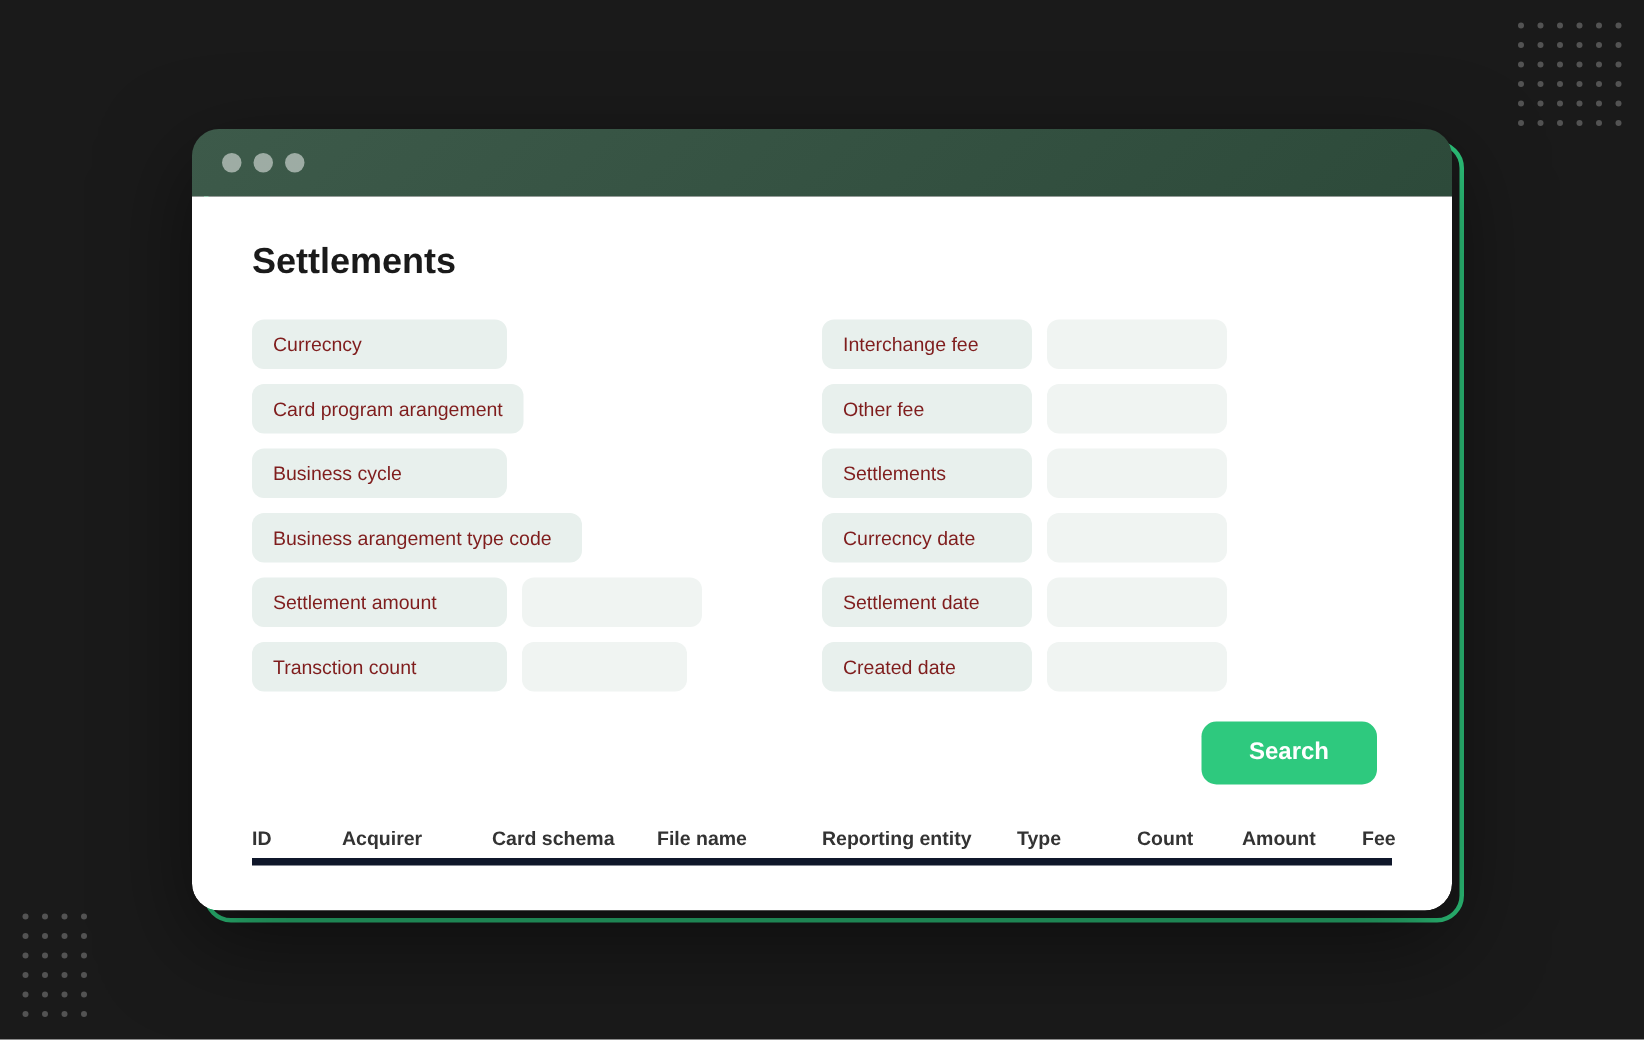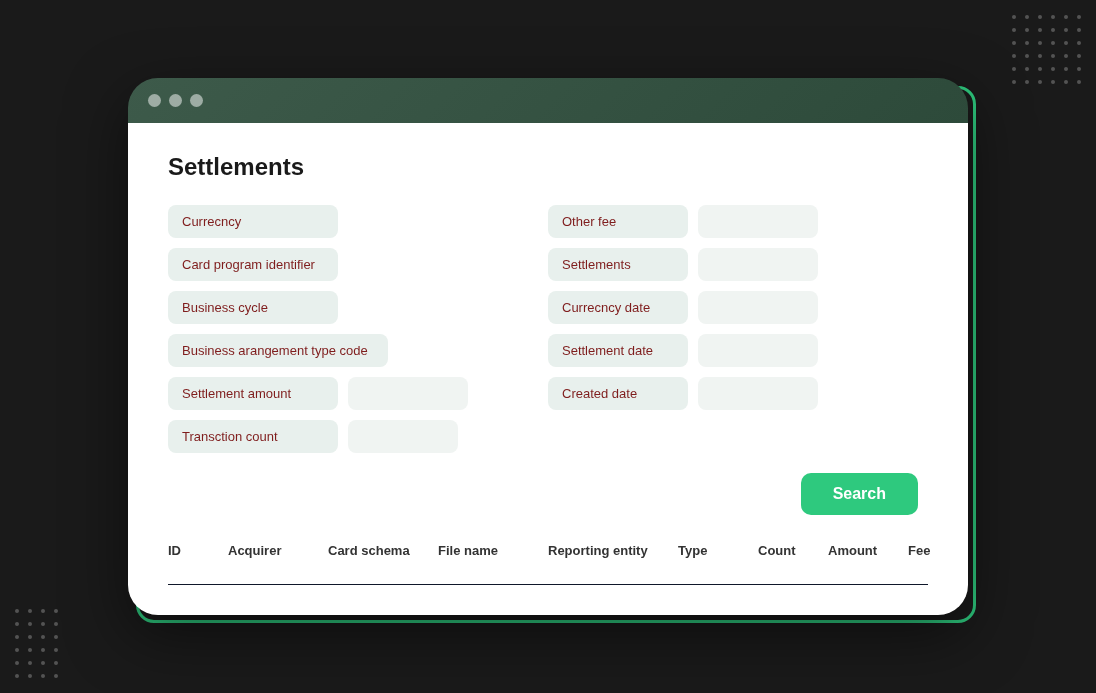--- a/index.html
+++ b/index.html
@@ -15,21 +15,21 @@
 
     .dot {
       width: 4px;
       height: 4px;
       border-radius: 50%;
       background: rgba(255,255,255,0.25);
     }
 
     .window {
       width: 840px;
-      border-radius: 30px;
+      border-radius: 18px;
       overflow: hidden;
       box-shadow: 0 20px 60px rgba(0,0,0,0.5);
       position: relative;
       z-index: 1;
     }
 
     .window-titlebar {
       background: linear-gradient(135deg, #3d5a4a 0%, #2d4a3a 100%);
       padding: 16px 20px;
       display: flex;
@@ -125,22 +125,22 @@
       padding: 12px 32px;
       font-size: 16px;
       font-weight: 600;
       cursor: pointer;
       margin-left: 12px;
     }
 
     .table-header {
       display: grid;
       grid-template-columns: 60px 100px 110px 110px 130px 80px 70px 80px 60px;
-      border-bottom: 1px solid #0f172a;
-      padding-bottom: 26px;
+      border-bottom: 5px solid #0f172a;
+      padding-bottom: 6px;
     }
 
     .table-col-header {
       font-size: 13px;
       font-weight: 600;
       color: #333;
     }
 
     
     .bg-dots-tr {
@@ -262,39 +262,43 @@
     <div class="window-body">
       <h1 class="page-title">Settlements</h1>
 
       <div class="form-grid">
 
         <div class="form-col">
           <div class="form-row">
             <span class="field-label">Currecncy</span>
           </div>
           <div class="form-row">
-            <span class="field-label">Card program identifier</span>
+            <span class="field-label">Card program arangement</span>
           </div>
           <div class="form-row">
             <span class="field-label">Business cycle</span>
           </div>
           <div class="form-row">
             <span class="field-label wide">Business arangement type code</span>
           </div>
           <div class="form-row">
             <span class="field-label">Settlement amount</span>
             <input class="field-input wide" type="text" style="">
           </div>
           <div class="form-row">
             <span class="field-label">Transction count</span>
             <input class="field-input" type="text" style="">
           </div>
         </div>
 
         <div class="form-col">
+          <div class="form-row">
+            <span class="field-label medium">Interchange fee</span>
+            <input class="field-input wide" type="text" style="">
+          </div>
           <div class="form-row">
             <span class="field-label medium">Other fee</span>
             <input class="field-input wide" type="text" style="">
           </div>
           <div class="form-row">
             <span class="field-label medium">Settlements</span>
             <input class="field-input wide" type="text" style="">
           </div>
           <div class="form-row">
             <span class="field-label medium">Currecncy date</span>

